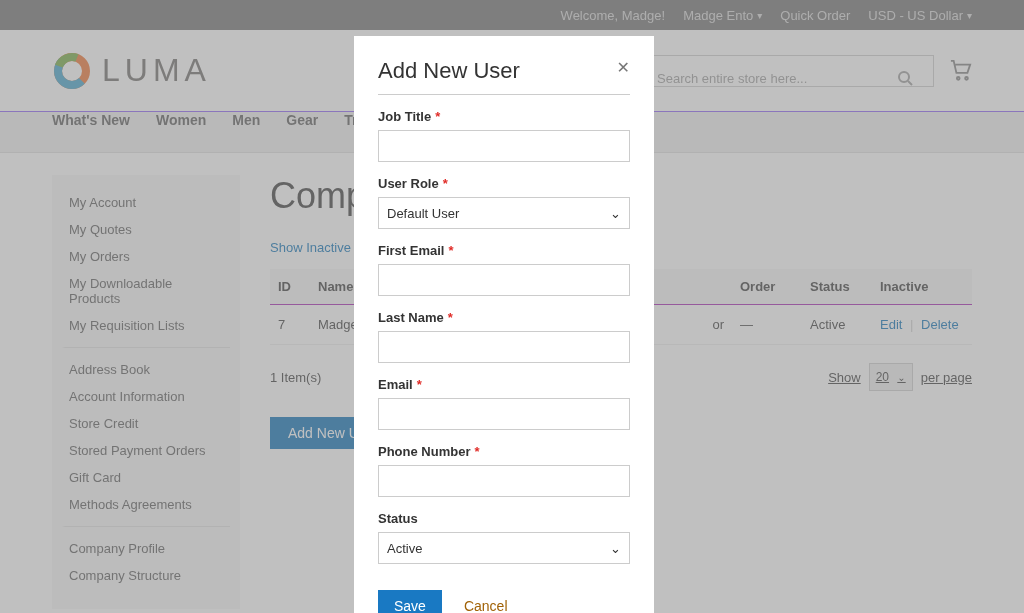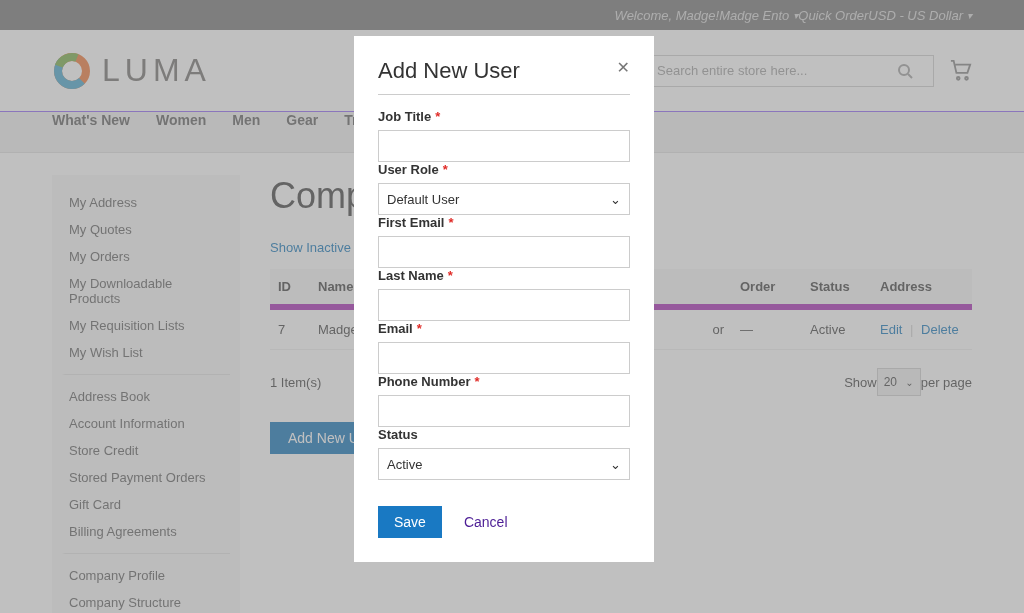--- a/index.html
+++ b/index.html
@@ -18,21 +18,21 @@
     .topbar {
       background: #6e6e6e;
       height: 30px;
       display: flex;
       justify-content: flex-end;
       align-items: center;
       padding: 0 52px 0 0;
       font-size: 13px;
       color: #d5d5d5;
     }
-    .topbar-item { display: inline-flex; align-items: center; gap: 4px; font-style: italic; }
+    .topbar-item { margin-left: 18px; display: inline-flex; align-items: center; gap: 4px; }
     .chevron-down { font-size: 10px; }
 
     
     .header {
       height: 81px;
       display: flex;
       align-items: center;
       padding: 0 52px;
       background: #fff;
     }
@@ -40,21 +40,21 @@
     .logo-text {
       font-size: 32px; font-weight: 400; letter-spacing: 5px;
       color: #6b6966;
     }
     .header-spacer { flex: 1; }
     .search-box {
       width: 298px;
       height: 32px;
       border: 1px solid #ccc;
       display: flex;
-      align-items: center;
+      align-items: flex-end;
       padding: 0 20px;
       color: #999;
     }
     .search-box input {
       flex: 1; border: none; outline: none; font-size: 13px;
       color: #333;
     }
     .search-box input::placeholder { color: #999; }
     .cart-icon { margin-left: 16px; color: #666; }
 
@@ -106,35 +106,35 @@
       border-collapse: collapse;
       margin-top: 14px;
       font-size: 13px;
     }
     table.users thead th {
       text-align: left;
       background: #f5f5f5;
       padding: 10px 8px;
       font-weight: 600;
       color: #333;
-      border-bottom: 6px solid #a21caf;
+      border-bottom: 1px solid #a21caf;
     }
     table.users tbody td {
       padding: 12px 8px;
       color: #333;
       border-bottom: 1px solid #eee;
     }
     .action-link { color: #006bb4; }
     .action-sep { color: #ccc; margin: 0 4px; }
 
     .items-row {
       display: flex; justify-content: space-between; align-items: center;
       margin-top: 18px; font-size: 13px; color: #333;
     }
-    .pager-right { display: flex; align-items: center; gap: 0; }
+    .pager-right { display: flex; align-items: center; gap: 8px; text-decoration: underline; }
     .pager-select {
       width: 44px; height: 28px; border: 1px solid #ccc; background: #f0f0f0;
       display: inline-flex; align-items: center; justify-content: space-between;
       padding: 0 6px; font-size: 12px;
     }
 
     .add-user-btn {
       display: inline-block;
       margin-top: 26px;
       background: #006bb4;
@@ -163,21 +163,21 @@
       display: flex; justify-content: space-between; align-items: flex-start;
       border-bottom: 1px solid #ccc;
       padding-bottom: 10px;
       margin-bottom: 14px;
     }
     .modal-title {
       font-size: 22px; font-weight: 300; color: #333;
     }
     .modal-close { color: #777; font-size: 16px; background: none; border: none; cursor: pointer; }
 
-    .field { }
+    .field { margin-bottom: 14px; }
     .field-label {
       font-size: 13px; font-weight: 600; color: #333;
       display: block; margin-bottom: 6px;
     }
     .req { color: #e02b27; margin-left: 4px; }
     .field-input, .field-select {
       width: 100%;
       height: 32px;
       border: 1px solid #ccc;
       padding: 0 8px;
@@ -186,21 +186,21 @@
     }
     .field-select { display: flex; align-items: center; justify-content: space-between; }
 
     .modal-actions {
       display: flex; align-items: center; gap: 22px; margin-top: 26px;
     }
     .save-btn {
       background: #1979c3; color: #fff; border: none;
       padding: 8px 16px; font-size: 14px; cursor: pointer;
     }
-    .cancel-link { color: #4c1d95; font-size: 14px; cursor: pointer; }
+    .cancel-link { color: #a16207; font-size: 14px; cursor: pointer; }
 
     svg { display: block; }
   </style>
 </head>
 <body>
 
 <div class="topbar">
   <span class="topbar-item">Welcome, Madge!</span>
   <span class="topbar-item">
     <span>Madge Ento</span>
@@ -247,53 +247,52 @@
   <span class="nav-item">What's New</span>
   <span class="nav-item">Women</span>
   <span class="nav-item">Men</span>
   <span class="nav-item">Gear</span>
   <span class="nav-item">Training</span>
 </div>
 
 <div class="page">
   <div class="sidebar">
     <ul>
-      <li>My Address</li>
+      <li>My Account</li>
       <li>My Quotes</li>
       <li>My Orders</li>
       <li>My Downloadable Products</li>
       <li>My Requisition Lists</li>
-      <li>My Wish List</li>
       <li class="sep"></li>
       <li>Address Book</li>
       <li>Account Information</li>
       <li>Store Credit</li>
       <li>Stored Payment Orders</li>
       <li>Gift Card</li>
-      <li>Billing Agreements</li>
+      <li>Methods Agreements</li>
       <li class="sep"></li>
       <li>Company Profile</li>
       <li>Company Structure</li>
 
     </ul>
   </div>
 
   <div class="main">
     <h1 class="page-title">Compa</h1>
     <a class="show-inactive">Show Inactive Users</a>
 
     <table class="users">
       <thead>
         <tr>
           <th style="width:40px">ID</th>
           <th>Name</th>
           <th style="width:180px"></th>
           <th style="width:70px">Order</th>
           <th style="width:70px">Status</th>
-          <th style="width:100px">Address</th>
+          <th style="width:100px">Inactive</th>
         </tr>
       </thead>
       <tbody>
         <tr>
           <td>7</td>
           <td>Madge Ent</td>
           <td style="text-align:right">or</td>
           <td>—</td>
           <td>Active</td>
           <td>

